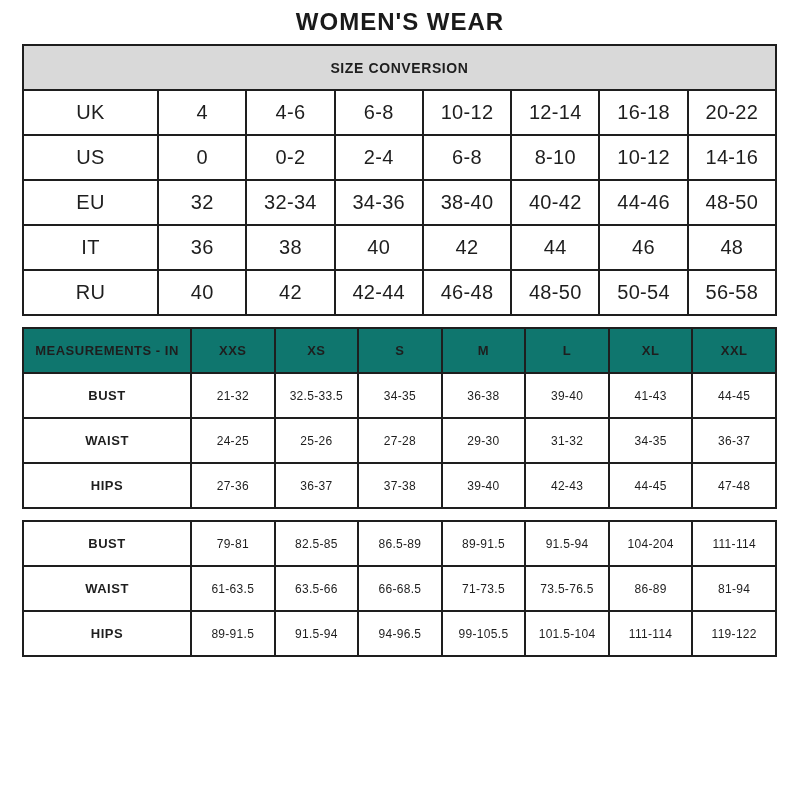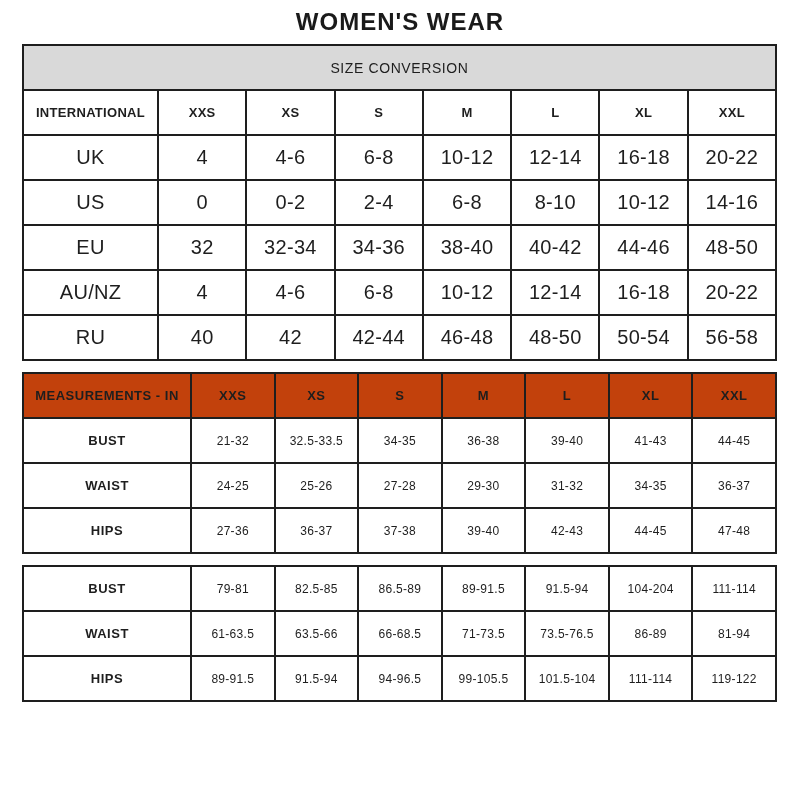--- a/index.html
+++ b/index.html
@@ -31,31 +31,31 @@
     height: 45px;
     padding: 0 2px;
     background: #ffffff;
     letter-spacing: 0.3px;
   }
 
   
   .t1 col.c-label { width: 135px; }
   .t1 td.merged-hdr {
     background: #d9d9d9;
-    font-weight: 400; font-size: 14px; letter-spacing: 0.6px;
+    font-weight: 700; font-size: 14px; letter-spacing: 0.6px;
   }
   .t1 tr.intl td { font-weight: 600; font-size: 13px; }
   .t1 tr.data td { font-weight: 500; font-size: 20px; }
   .t1 tr.data td.rl { font-weight: 500; }
 
   
   .tm { margin-top: 11px; }
   .tm col.c-label { width: 168px; }
   .tm tr.hdr td {
-    background: #c2410c;
+    background: #0f766e;
     font-weight: 700; font-size: 13px; letter-spacing: 0.5px;
   }
   .tm tr.data td { font-weight: 500; font-size: 12px; }
   .tm tr.data td.rl { font-weight: 600; font-size: 13px; letter-spacing: 0.5px; }
 </style>
 </head>
 <body>
 
 <div class="page">
 
@@ -68,30 +68,20 @@
         <col>
         <col>
         <col>
         <col>
         <col>
         <col>
       </colgroup>
     <tbody>
       <tr>
         <td colspan="8" class="merged-hdr">SIZE CONVERSION</td>
-      </tr>
-      <tr class="intl">
-        <td>INTERNATIONAL</td>
-        <td>XXS</td>
-        <td>XS</td>
-        <td>S</td>
-        <td>M</td>
-        <td>L</td>
-        <td>XL</td>
-        <td>XXL</td>
       </tr>
       <tr class="data">
         <td class="rl">UK</td>
         <td>4</td>
         <td>4-6</td>
         <td>6-8</td>
         <td>10-12</td>
         <td>12-14</td>
         <td>16-18</td>
         <td>20-22</td>
@@ -110,28 +100,28 @@
         <td class="rl">EU</td>
         <td>32</td>
         <td>32-34</td>
         <td>34-36</td>
         <td>38-40</td>
         <td>40-42</td>
         <td>44-46</td>
         <td>48-50</td>
       </tr>
       <tr class="data">
-        <td class="rl">AU/NZ</td>
-        <td>4</td>
-        <td>4-6</td>
-        <td>6-8</td>
-        <td>10-12</td>
-        <td>12-14</td>
-        <td>16-18</td>
-        <td>20-22</td>
+        <td class="rl">IT</td>
+        <td>36</td>
+        <td>38</td>
+        <td>40</td>
+        <td>42</td>
+        <td>44</td>
+        <td>46</td>
+        <td>48</td>
       </tr>
       <tr class="data">
         <td class="rl">RU</td>
         <td>40</td>
         <td>42</td>
         <td>42-44</td>
         <td>46-48</td>
         <td>48-50</td>
         <td>50-54</td>
         <td>56-58</td>

